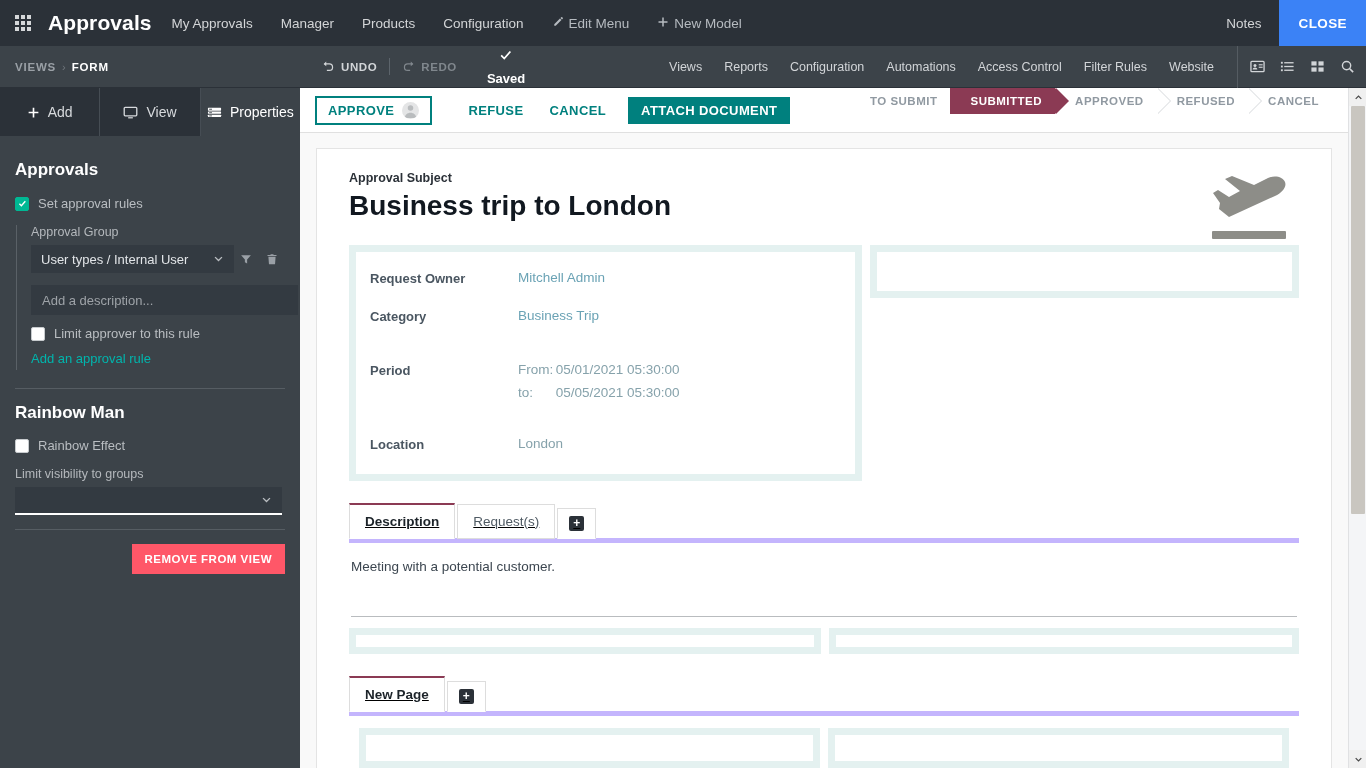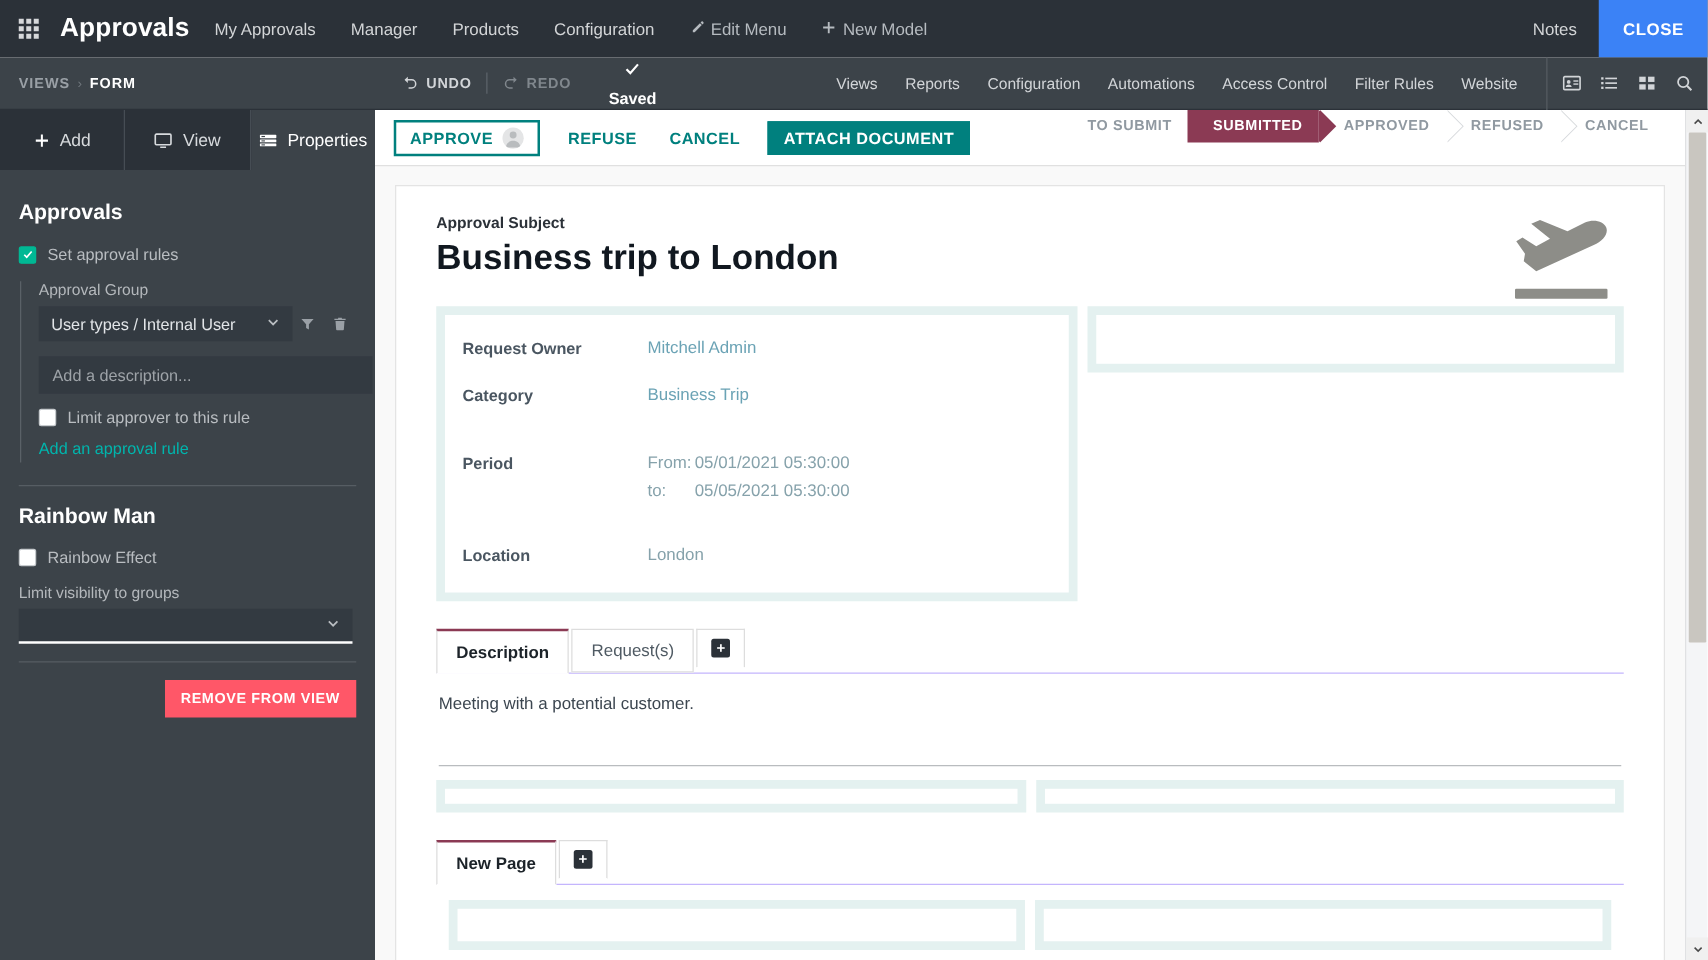--- a/index.html
+++ b/index.html
@@ -182,21 +182,21 @@
     position: relative; height: 45px; background: #ffffff;
     border-bottom: 1px solid #e0e0e0;
     display: flex; align-items: center;
   }
   #actionbtns { display: flex; align-items: center; gap: 0px; padding-left: 15px; }
   .obtn {
     font-size: 13px; font-weight: bold; letter-spacing: 0.4px;
     padding: 6px 13px; cursor: pointer; background: transparent; border: none;
     color: #00807e; font-family: inherit; display: flex; align-items: center; gap: 8px;
   }
-  .obtn.outlined { border: 2px solid #00807e; padding: 4px 11px; margin-right: 9px; justify-content: center; }
+  .obtn.outlined { border: 2px solid #00807e; padding: 4px 11px; margin-right: 23px; justify-content: center; }
   .obtn.filled { background: #00807e; color: #ffffff; border: 2px solid #00807e; padding: 4px 11px; margin-left: 9px; }
   .avatar-dot {
     width: 17px; height: 17px; border-radius: 50%; background: #e4e5e6;
     display: flex; align-items: center; justify-content: center; overflow: hidden;
   }
 
   #pipeline {
     position: absolute; right: 16px; top: 0; height: 45px;
     display: flex; align-items: flex-start;
   }
@@ -244,21 +244,21 @@
   .frow:last-child { margin-bottom: 4px; }
   .flabel { width: 148px; font-size: 13px; font-weight: bold; color: #4a5661; padding-top: 1px; }
   .fval { font-size: 13.5px; color: #86a2ab; }
   .fval.link { color: #6ba3b5; cursor: pointer; }
   .fval .dline { margin-bottom: 8px; }
   .fval .dline:last-child { margin-bottom: 0; }
   .dlabel { display: inline-block; width: 34px; }
 
   
   #notebook1 { margin-top: 22px; }
-  .nbtabs { display: flex; align-items: flex-start; border-bottom: 1px solid #c4b5fd; }
+  .nbtabs { display: flex; align-items: flex-end; border-bottom: 5px solid #c4b5fd; text-decoration: underline; }
   .nbtab {
     font-size: 13.5px; color: #4f5a63; padding: 9px 15px;
     border: 1px solid #dddddd; border-bottom: 1px solid #ffffff;
     background: #ffffff; margin-bottom: -1px; cursor: pointer; margin-right: 2px;
   }
   .nbtab.active { border-top: 2px solid #8b3a54; color: #1c2329; font-weight: bold; }
   .nbtab.inactive { border-bottom: 1px solid #dddddd; color: #4f5a63; }
   .nbtab.plus { padding: 7px 11px; display: flex; align-items: center; }
   .plusbox {
     width: 15px; height: 15px; background: #2b3138; color: #ffffff;

